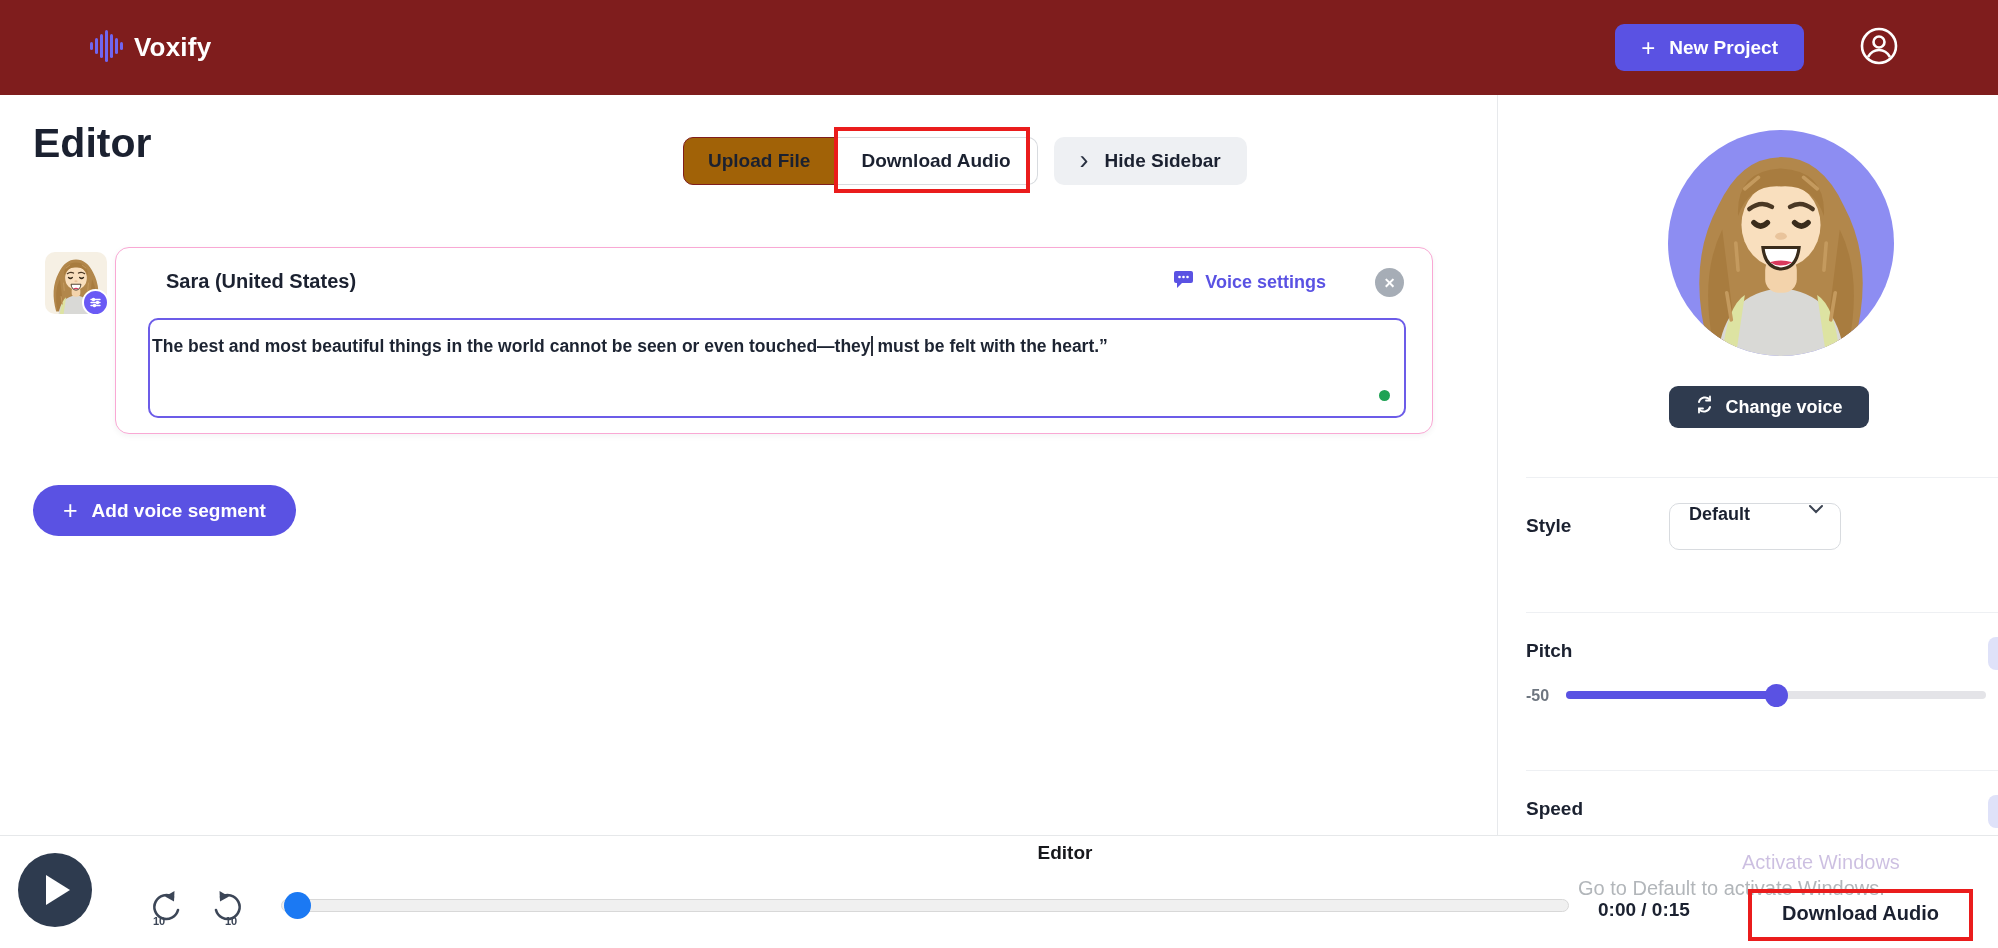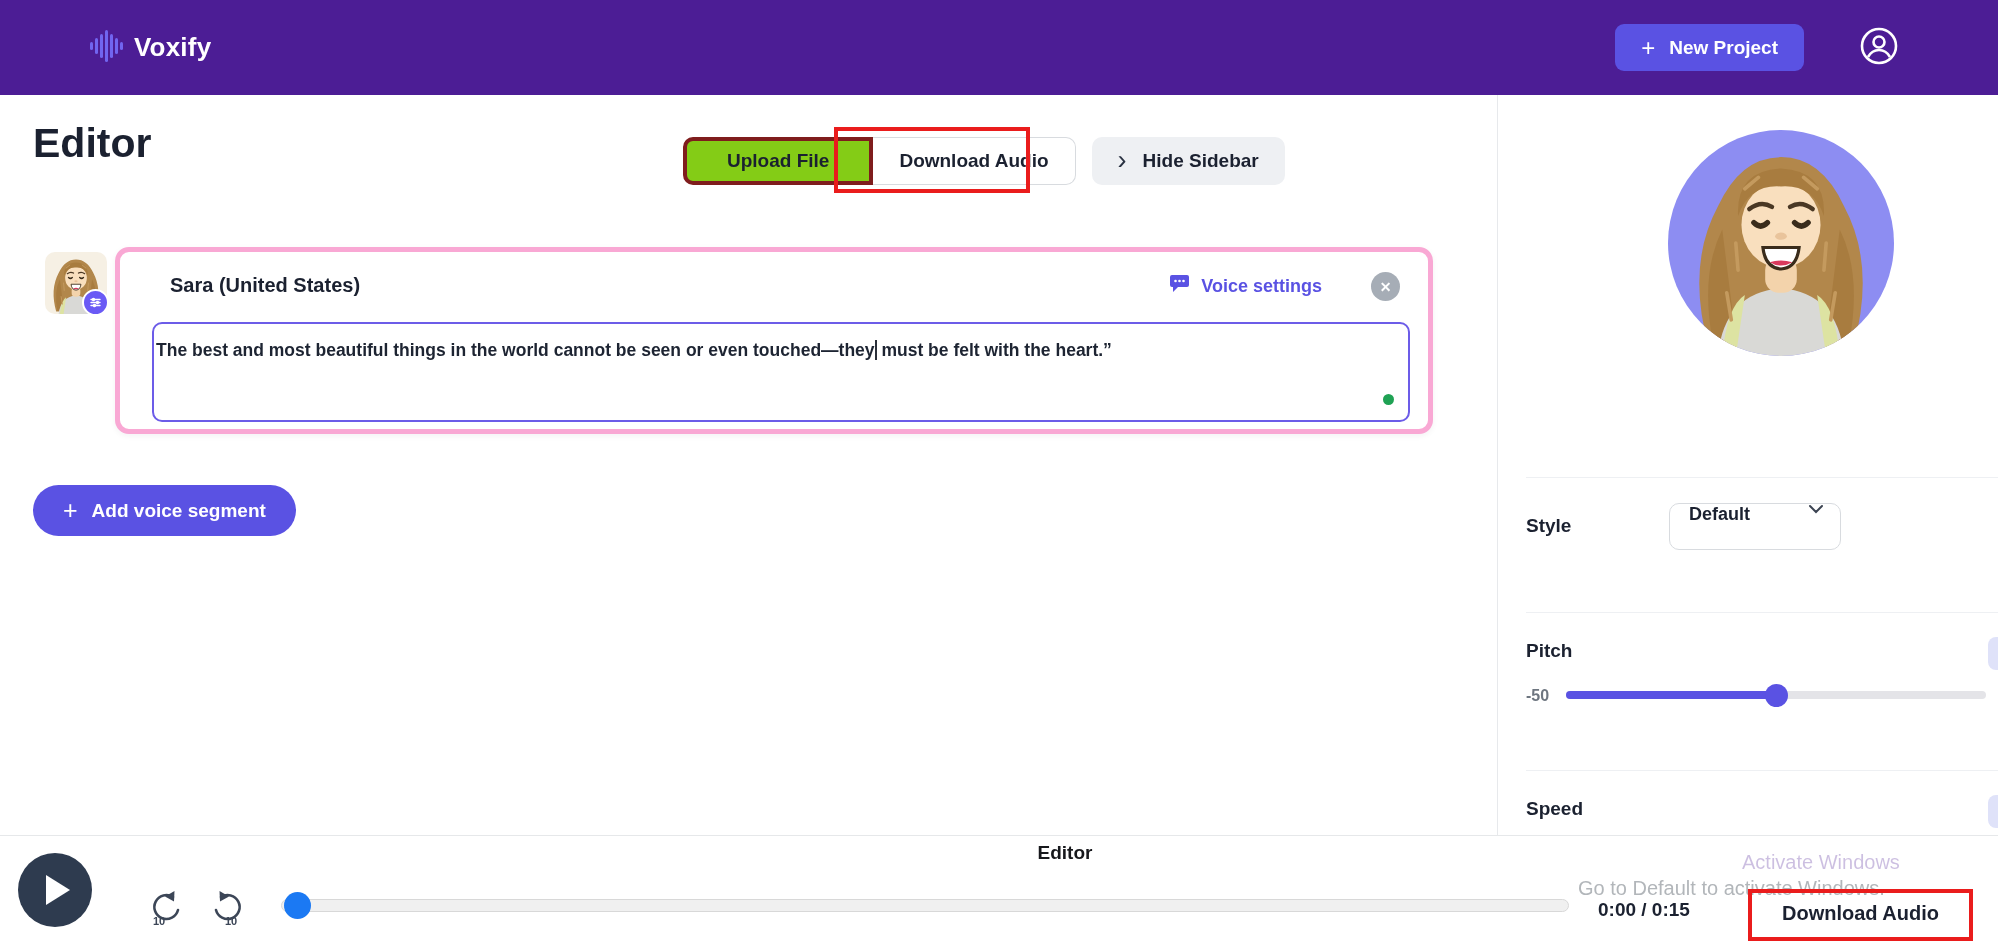--- a/index.html
+++ b/index.html
@@ -1,58 +1,58 @@
 <!DOCTYPE html>
 <html><head>
 <meta charset="utf-8">
 <style>
   * { box-sizing: border-box; margin: 0; padding: 0; }
   html,body { background:#ffffff; }
   body { font-family:"Liberation Sans","DejaVu Sans",sans-serif; }
   .screen { position:relative; width:1998px; height:948px; background:#fff; overflow:hidden; }
 
   
-  .topnav { position:absolute; left:0; top:0; width:1998px; height:95px; background:#4c1d95;
+  .topnav { position:absolute; left:0; top:0; width:1998px; height:95px; background:#7f1d1d;
             display:flex; align-items:center; padding:0 96px 0 88px; }
   .brand { display:flex; align-items:center; gap:10px; margin-right:55px; cursor:pointer; }
   .brand-name { color:#fff; font-size:26px; font-weight:800; letter-spacing:.2px; }
   .nav-links { display:flex; align-items:center; gap:62px; }
   .nav-link { color:#e9ebf0; font-size:19px; font-weight:600; cursor:pointer; }
   .nav-right { margin-left:auto; display:flex; align-items:center; gap:52px; }
   .btn-new-project { display:flex; align-items:center; gap:14px; background:#5a52e3; color:#fff;
             border:none; border-radius:9px; height:47px; padding:0 26px; font-size:19px; font-weight:700; cursor:pointer;
             font-family:inherit; }
   .btn-new-project .plus { font-size:24px; font-weight:400; line-height:1; }
   .profile-btn { background:none; border:none; cursor:pointer; display:flex; }
 
   
   .page-title { position:absolute; left:33px; top:120px; font-size:41px; font-weight:800; color:#1b2130; }
 
   .toolbar { position:absolute; left:683px; top:137px; display:flex; align-items:center; height:48px; }
   .btn { font-family:inherit; font-size:19px; font-weight:700; color:#1b2130; cursor:pointer; height:48px; }
-  .btn-upload { background:#84cc16; border:4px solid #7f1d1d; border-radius:10px 0 0 10px; padding:0 40px; }
+  .btn-upload { background:#a16207; border:1px solid #7f1d1d; border-radius:10px 0 0 10px; padding:0 24px; }
   .btn-download-top { background:#fff; border:1px solid #d8dbdf; border-left:none; border-radius:0 10px 10px 0; padding:0 26px; }
   .btn-save { background:#5a52e3; border:none; color:#fff; border-radius:10px; padding:0 28px; margin-left:28px; }
   .btn-hide { background:#eef0f3; border:none; border-radius:10px; padding:0 26px; margin-left:16px;
               display:flex; align-items:center; gap:16px; }
   .btn-hide .chev { font-size:27px; font-weight:400; color:#2a3242; line-height:0; margin-top:-3px; }
 
   .annotation-box { position:absolute; border:4px solid #ea1c1c; background:transparent; pointer-events:none; z-index:30; }
   .anno-top { left:834px; top:127px; width:196px; height:66px; }
   .anno-bottom { left:1748px; top:889px; width:225px; height:52px; }
 
   
   .seg-avatar { position:absolute; left:45px; top:252px; width:62px; height:62px; border-radius:10px;
                 background:#f6f0e4; overflow:visible; cursor:pointer; }
   .seg-avatar svg.face { width:62px; height:62px; border-radius:10px; display:block; }
   .seg-badge { position:absolute; left:37px; top:37px; width:27px; height:27px; border-radius:50%;
                background:#6a5af5; border:2px solid #fff; display:flex; align-items:center; justify-content:center; }
 
   .segment-card { position:absolute; left:115px; top:247px; width:1318px; height:187px; background:#fff;
-                  border:5px solid #f9a8d4; border-radius:14px; box-shadow:0 2px 6px rgba(20,24,40,.05); }
+                  border:1px solid #f9a8d4; border-radius:14px; box-shadow:0 2px 6px rgba(20,24,40,.05); }
   .seg-title { position:absolute; left:50px; top:22px; font-size:20px; font-weight:700; color:#1b2130; }
   .voice-settings { position:absolute; right:106px; top:22px; display:flex; align-items:center; gap:10px;
                     background:none; border:none; cursor:pointer; font-family:inherit;
                     color:#5a52e3; font-size:18px; font-weight:600; }
   .seg-close { position:absolute; right:28px; top:20px; width:29px; height:29px; border-radius:50%;
                background:#a6adb6; color:#fff; border:none; font-size:14px; font-weight:700; cursor:pointer;
                display:flex; align-items:center; justify-content:center; line-height:1; }
   .seg-textbox { position:absolute; left:32px; top:70px; width:1258px; height:100px; border:2px solid #6c5ce8;
                  border-radius:10px; padding:13px 40px 13px 2px; font-size:17.5px; font-weight:700; color:#1d2432;
                  line-height:1.5; cursor:text; }
@@ -222,20 +222,31 @@
     <span class="plus">+</span>
     <span>Add voice segment</span>
   </button>
 
   <aside class="sidebar">
     <div class="avatar-lg">
       <svg viewBox="0 0 100 100">
           <use href="#avatar-art"></use>
         </svg>
     </div>
+    <button class="btn-change-voice">
+      <span>
+        <svg width="19" height="19" viewBox="0 0 19 19" fill="none" stroke="#fff" stroke-width="2" stroke-linecap="round">
+          <path d="M4 7 A6.2 6.2 0 0 1 15 5"></path>
+          <path d="M15 12 A6.2 6.2 0 0 1 4 14"></path>
+          <path d="M15 1.5 V5.5 H11" stroke-width="1.8"></path>
+          <path d="M4 17.5 V13.5 H8" stroke-width="1.8"></path>
+        </svg>
+      </span>
+      <span>Change voice</span>
+    </button>
 
     <div class="sb-divider" style="top:382px"></div>
 
     <div class="sb-label" style="top:420px">Style</div>
     <button class="style-select">
       <span>Default</span>
       <span class="sel-chev">
         <svg width="16" height="10" viewBox="0 0 16 10" fill="none" stroke="#3c4452" stroke-width="2" stroke-linecap="round">
             <path d="M2 2 L8 8 L14 2"></path>
           </svg>

